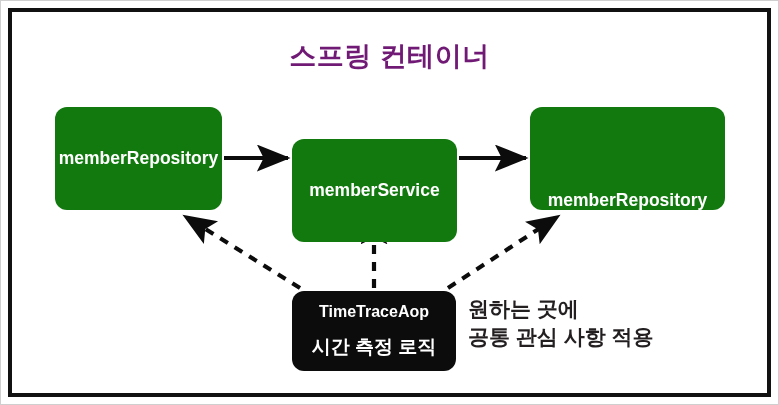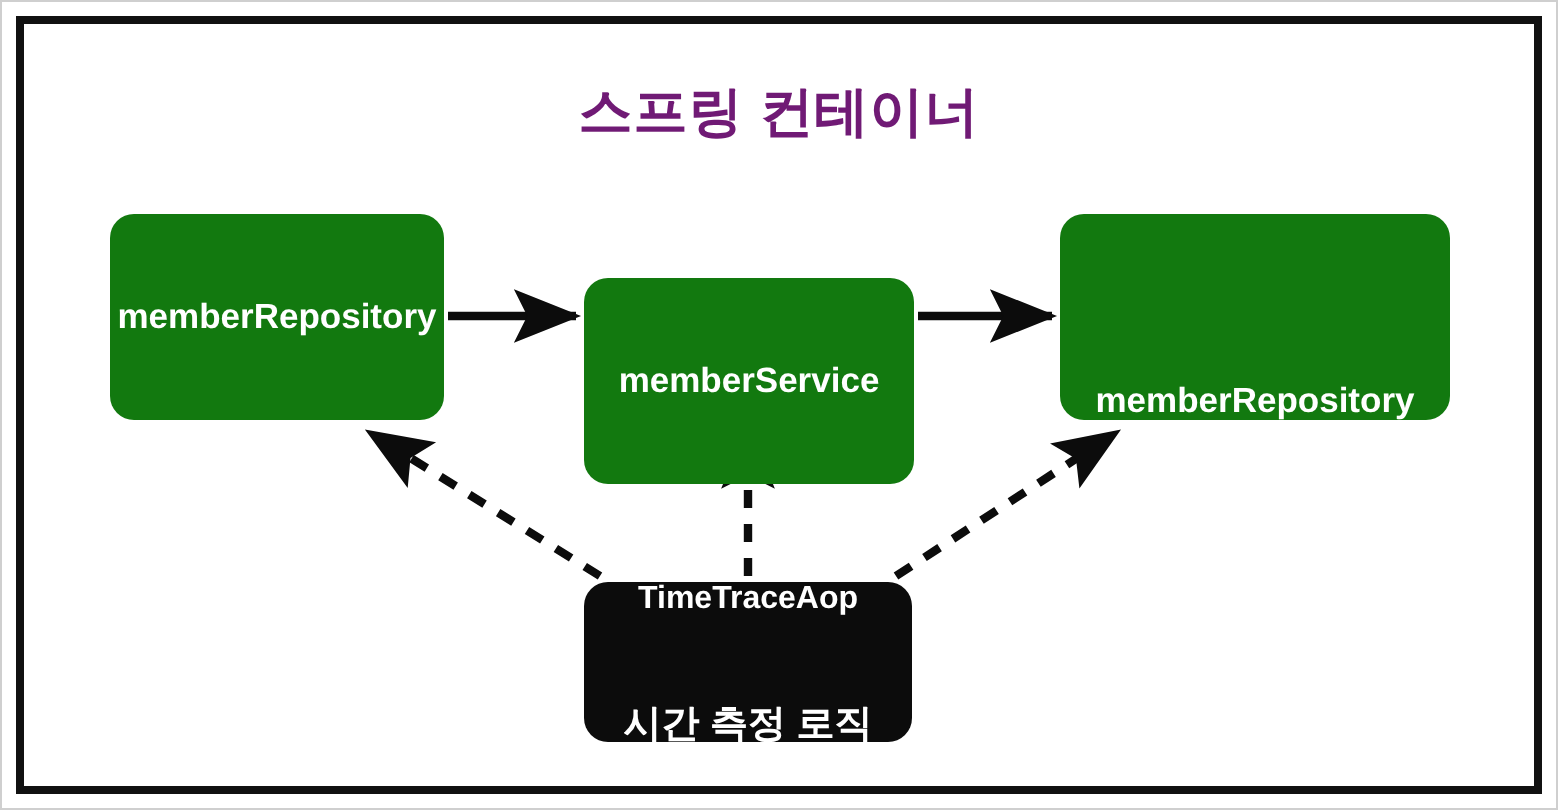--- a/index.html
+++ b/index.html
@@ -82,23 +82,22 @@
     left: 292px;
     top: 291px;
     width: 164px;
     height: 80px;
     background: #0c0c0c;
     border-radius: 12px;
     color: #ffffff;
     display: flex;
     flex-direction: column;
     align-items: center;
-    justify-content: flex-start;
+    justify-content: center;
     box-sizing: border-box;
-    gap: 29px;
   }
   .aspect-title {
     font-size: 16px;
     font-weight: 700;
     line-height: 1.15;
     white-space: nowrap;
   }
   .aspect-sub {
     font-size: 19px;
     font-weight: 700;
@@ -169,14 +168,18 @@
 
   <div class="bean-box" id="bean-repository">
     <span>memberRepository</span>
   </div>
 
   <div class="aspect-box">
     <div class="aspect-title">TimeTraceAop</div>
     <div class="aspect-sub">시간 측정 로직</div>
   </div>
 
+  <div class="side-note">
+    <div>원하는 곳에</div>
+    <div>공통 관심 사항 적용</div>
+  </div>
 
 </div>
 
 </body></html>

